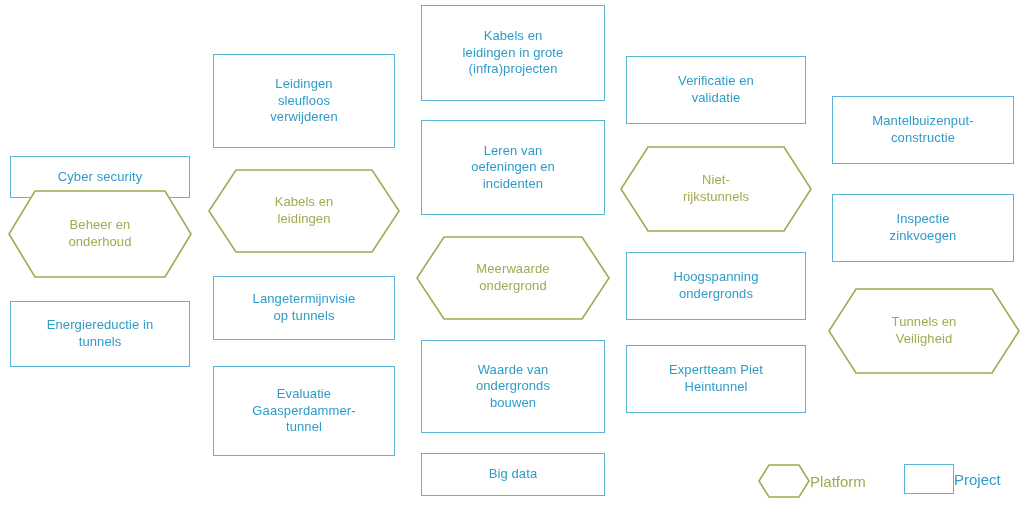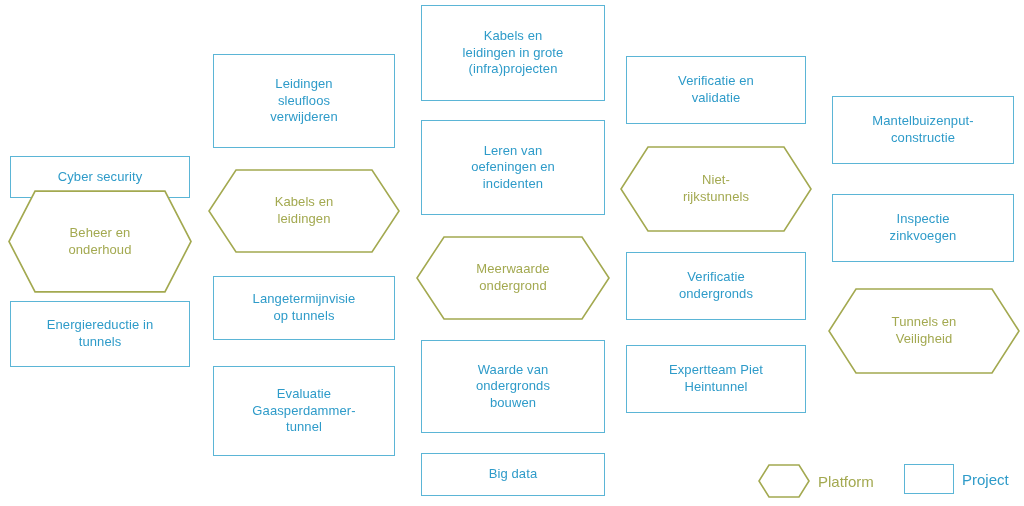--- a/index.html
+++ b/index.html
@@ -58,21 +58,21 @@
     position: absolute;
     left: 752px;
     top: 458px;
     width: 272px;
     height: 48px;
   }
   .legend-item {
     position: absolute;
     display: flex;
     align-items: center;
-    gap: 8px;
+    gap: 0;
     font-size: 15px;
   }
   .legend-item.platform-item { left: 6px;  top: 6px; color: #a3a950; }
   .legend-item.project-item  { left: 152px; top: 6px; color: #2e9bc9; }
   .swatch-hex {
     width: 52px;
     height: 34px;
     display: block;
   }
   .swatch-rect {
@@ -85,21 +85,21 @@
   }
 </style>
 </head>
 <body>
 
 <div id="canvas">
   <div id="nodes-layer">
       <div class="node project" style="left: 10px; top: 128px; width: 180px; height: 42px; margin-top: 28px;">
         <span class="label">Cyber security</span>
       </div>
-      <div class="node platform" style="left: 8px; top: 190px; width: 184px; height: 103px;">
+      <div class="node platform" style="left: 8px; top: 190px; width: 184px; height: 88px;">
         <svg class="hex-svg" viewBox="0 0 184 88" preserveAspectRatio="none">
           <polygon points="27,1 157,1 183,44.0 157,87 27,87 1,44.0" fill="#ffffff" stroke="#a3a950" stroke-width="1.6"></polygon>
         </svg>
         <span class="label">Beheer en
 onderhoud</span>
       </div>
       <div class="node project" style="left: 10px; top: 301px; width: 180px; height: 66px;">
         <span class="label">Energiereductie in
 tunnels</span>
       </div>
@@ -154,21 +154,21 @@
 validatie</span>
       </div>
       <div class="node platform" style="left: 620px; top: 146px; width: 192px; height: 86px;">
         <svg class="hex-svg" viewBox="0 0 192 86" preserveAspectRatio="none">
           <polygon points="28,1 164,1 191,43.0 164,85 28,85 1,43.0" fill="#ffffff" stroke="#a3a950" stroke-width="1.6"></polygon>
         </svg>
         <span class="label">Niet-
 rijkstunnels</span>
       </div>
       <div class="node project" style="left: 626px; top: 252px; width: 180px; height: 68px;">
-        <span class="label">Verificatie
+        <span class="label">Hoogspanning
 ondergronds</span>
       </div>
       <div class="node project" style="left: 626px; top: 345px; width: 180px; height: 68px;">
         <span class="label">Expertteam Piet
 Heintunnel</span>
       </div>
       <div class="node project" style="left: 832px; top: 96px; width: 182px; height: 68px;">
         <span class="label">Mantelbuizenput-
 constructie</span>
       </div>

